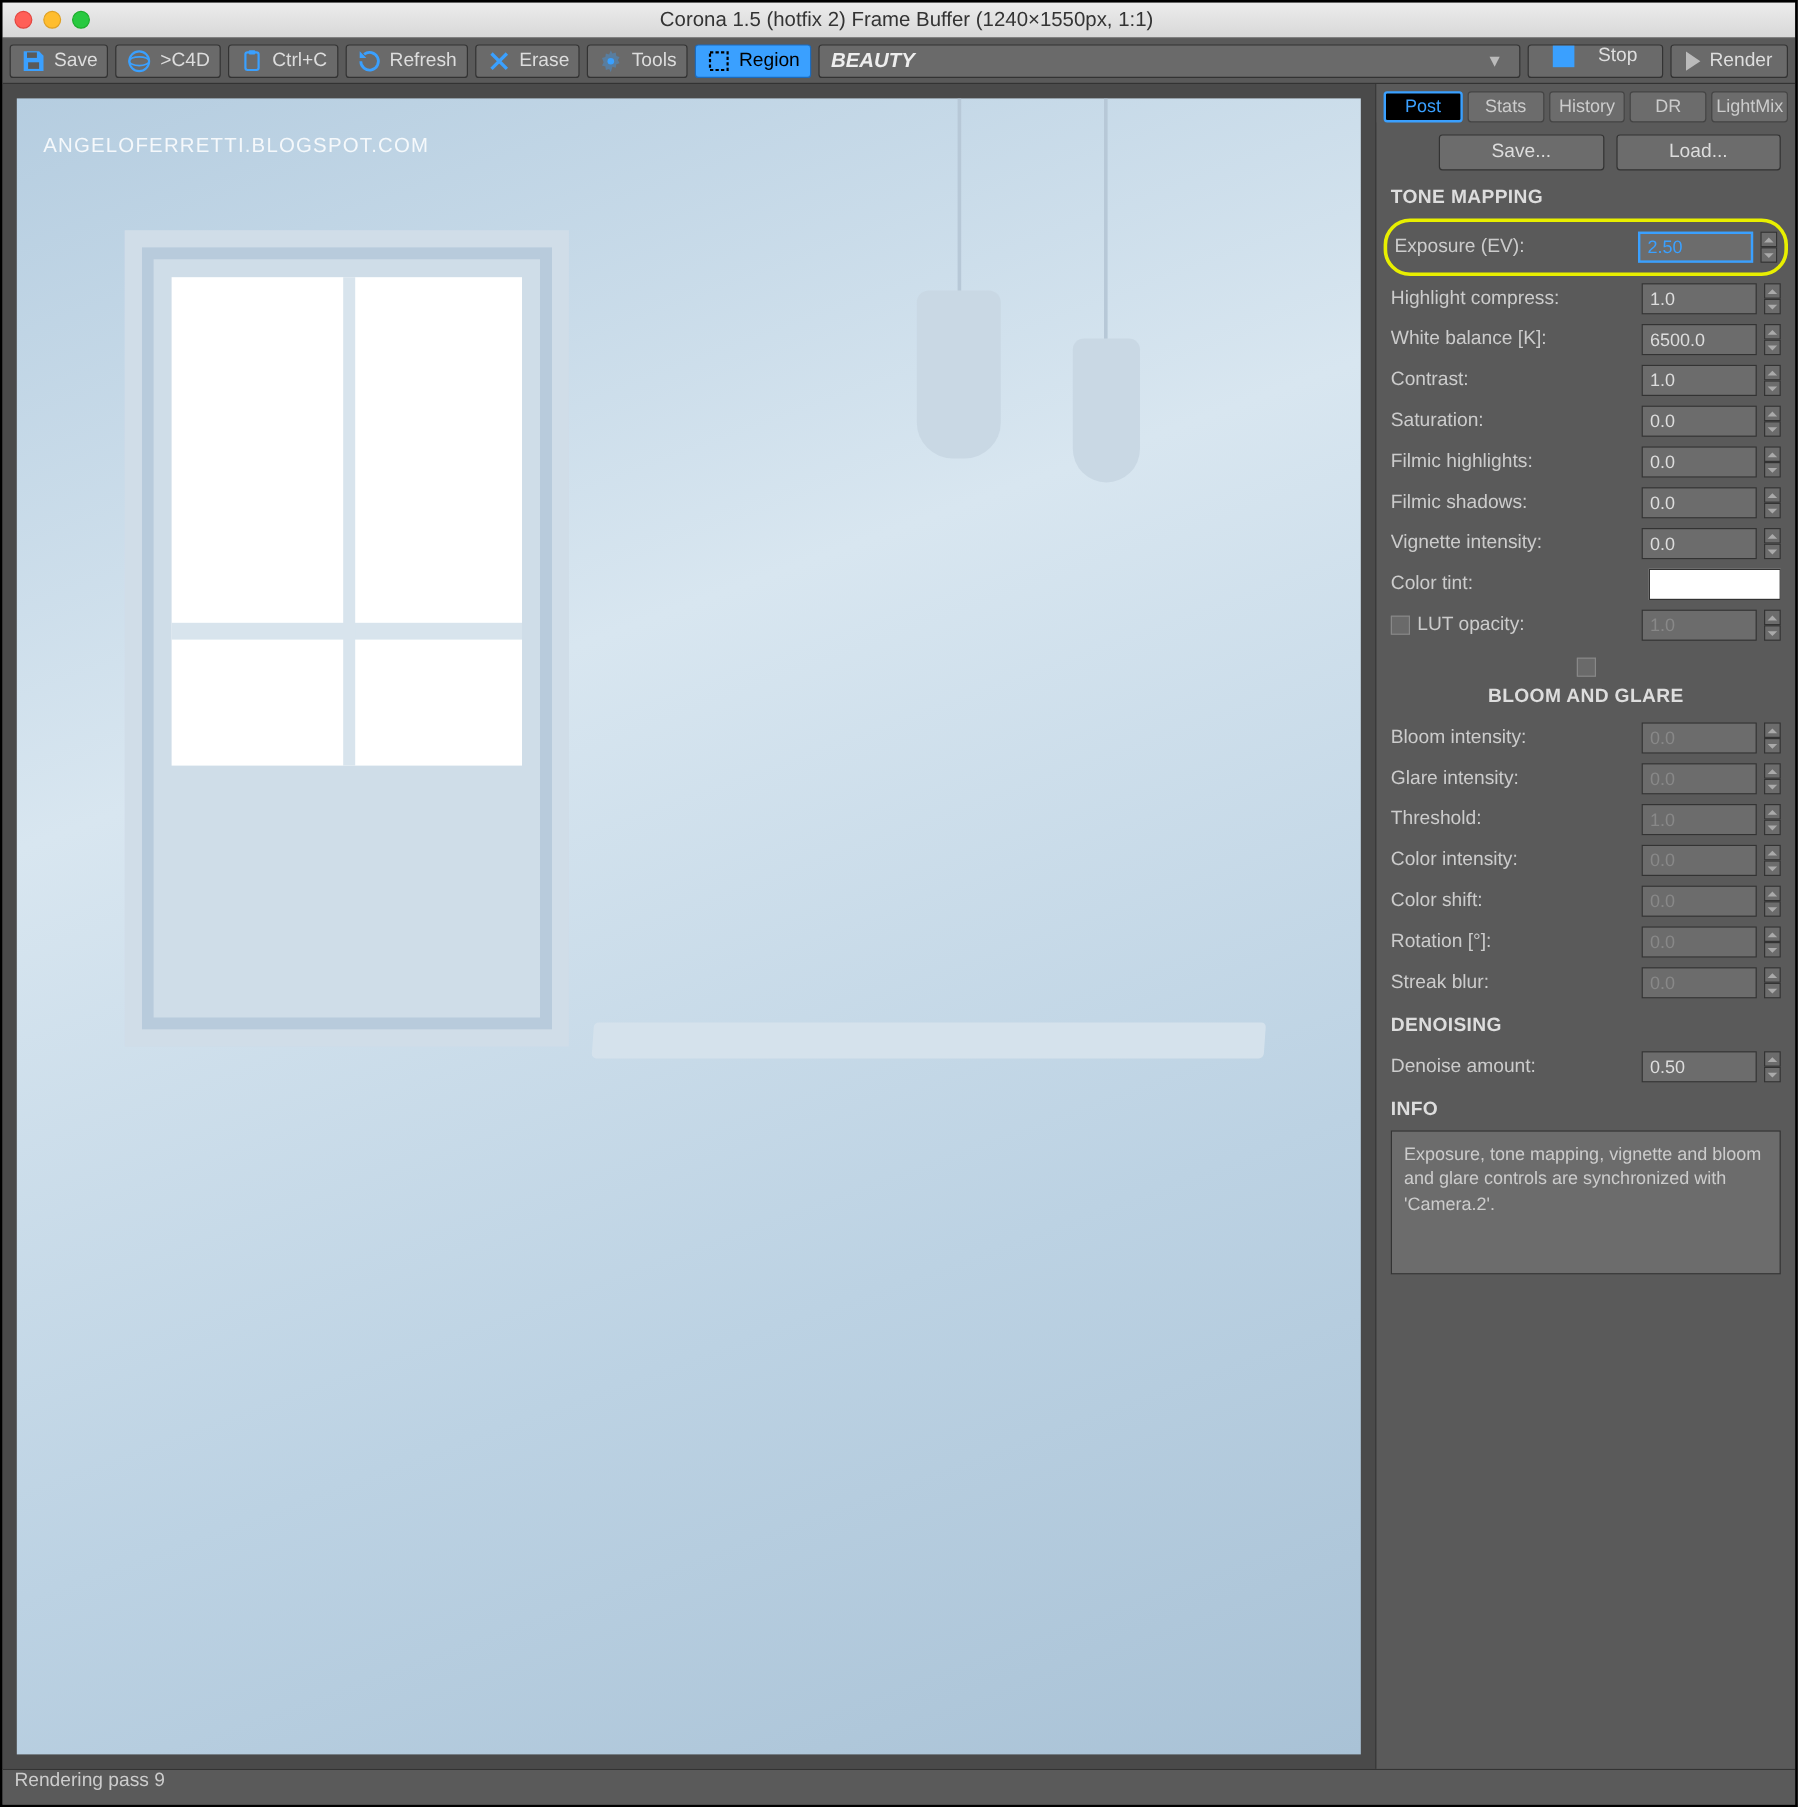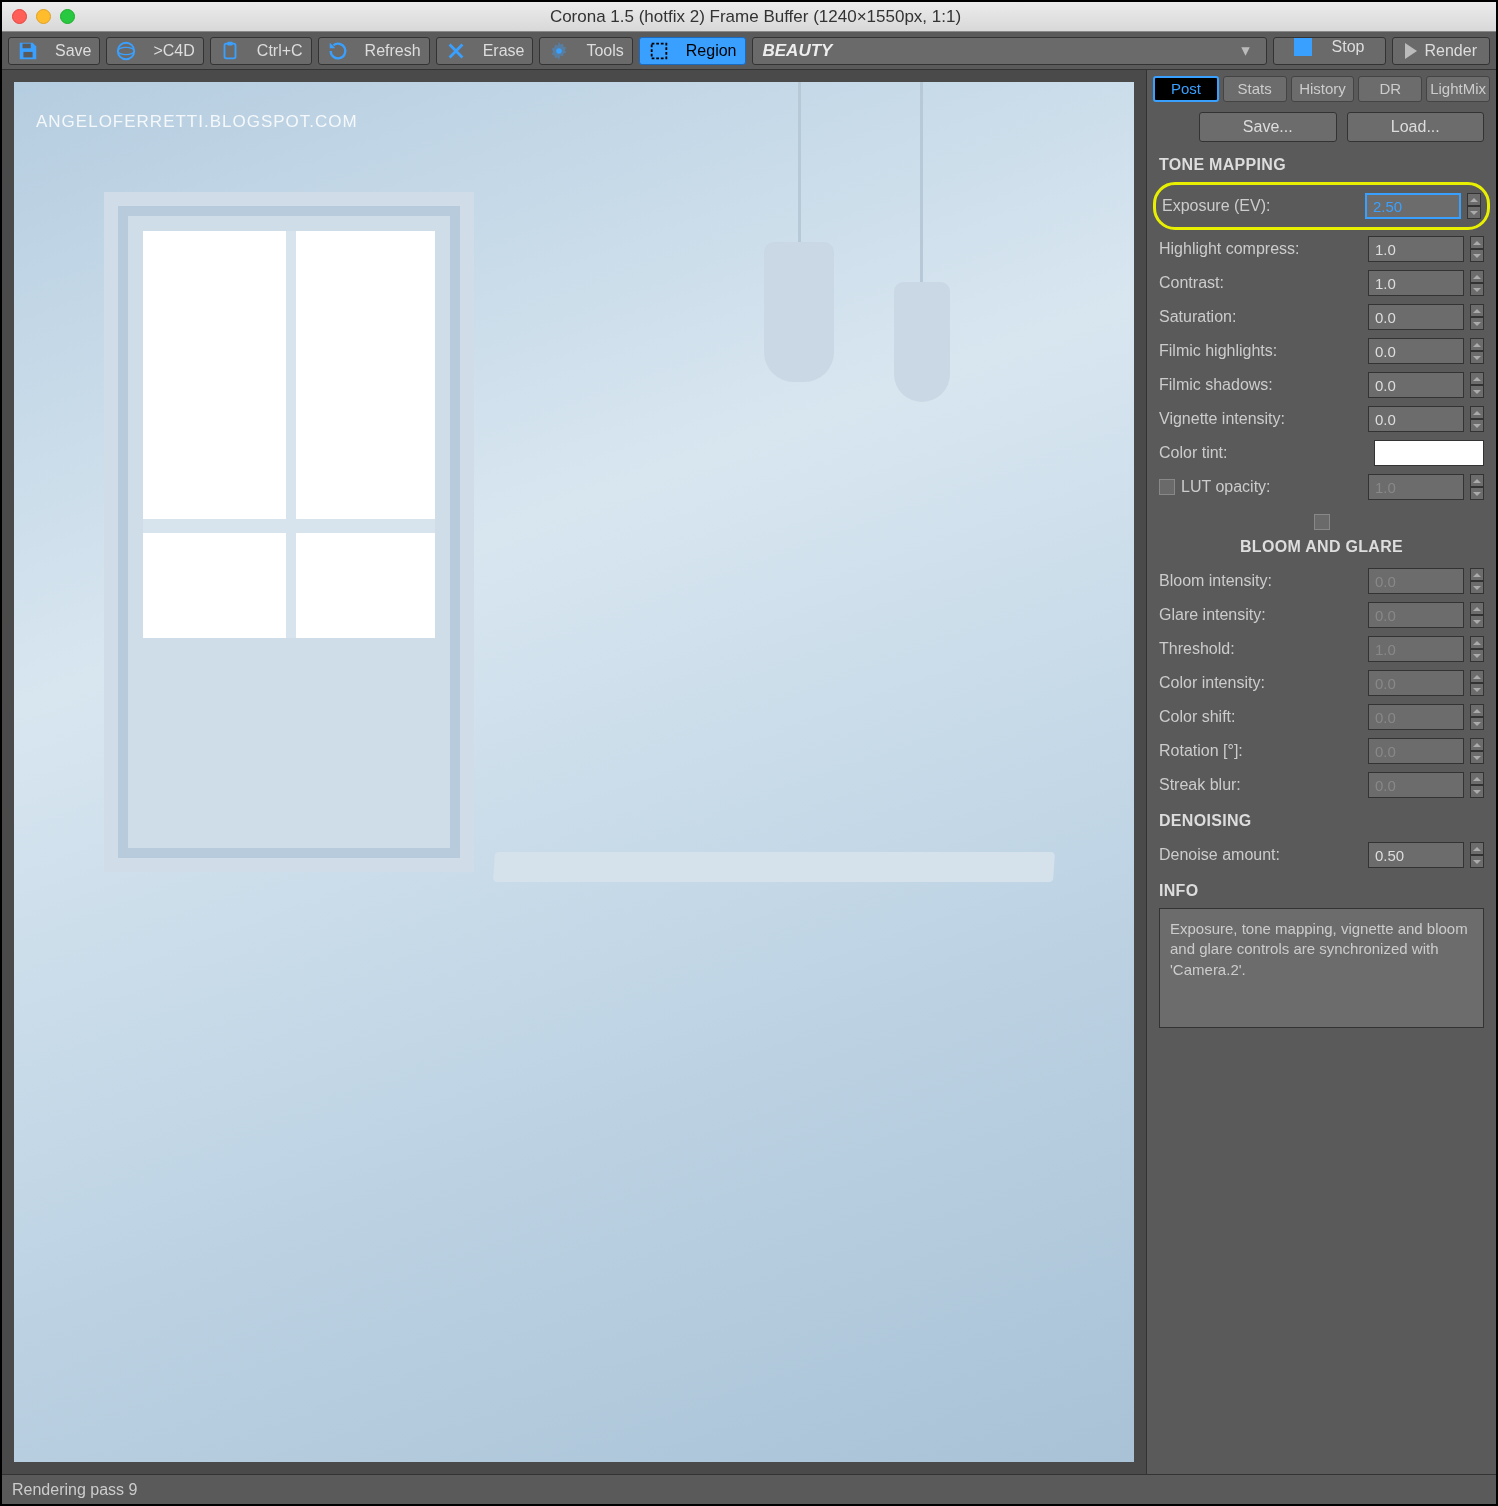--- a/index.html
+++ b/index.html
@@ -9,21 +9,21 @@
 .titlebar { height: 30px; background: linear-gradient(#ececec, #d8d8d8); display: flex; align-items: center; padding: 0 10px; border-bottom: 1px solid #888; }
 .traffic { display: flex; gap: 9px; }
 .traffic span { width: 15px; height: 15px; border-radius: 50%; display: block; }
 .tl-close { background: #ff5f57; border: 1px solid #e24640; }
 .tl-min { background: #ffbd2e; border: 1px solid #dfa023; }
 .tl-max { background: #28c940; border: 1px solid #1dad2b; }
 .title { flex: 1; text-align: center; font-size: 17px; color: #333; margin-left: -50px; }
 
 
 .toolbar { height: 38px; background: #5a5a5a; display: flex; align-items: center; padding: 0 6px; gap: 6px; border-bottom: 1px solid #333; }
-.tbtn { display: flex; align-items: center; height: 28px; background: #6a6a6a; border: 1px solid #333; border-radius: 3px; padding: 0 8px; color: #ddd; font-size: 16px; cursor: pointer; gap: 16px; }
+.tbtn { display: flex; align-items: center; height: 28px; background: #6a6a6a; border: 1px solid #333; border-radius: 3px; padding: 0 8px; color: #ddd; font-size: 16px; cursor: pointer; gap: 6px; }
 .tbtn.active { background: #3aa0ff; color: #000; border-color: #1a6bbf; }
 .tbtn .ico { width: 22px; height: 22px; display: flex; align-items: center; justify-content: center; }
 .tbtn .ico svg { width: 22px; height: 22px; }
 .beauty-sel { flex: 1; display: flex; align-items: center; height: 28px; background: #6a6a6a; border: 1px solid #333; border-radius: 3px; padding: 0 10px; color: #eee; font-style: italic; font-weight: bold; font-size: 17px; justify-content: space-between; }
 .beauty-sel .dd { width: 20px; text-align: center; font-style: normal; font-weight: normal; color: #bbb; }
 .stopbox { display: flex; align-items: flex-start; height: 28px; background: #6a6a6a; border: 1px solid #333; border-radius: 3px; padding: 0 20px; color: #ddd; font-size: 16px; gap: 20px; }
 .stopbox .sq { width: 18px; height: 18px; background: #3aa0ff; }
 .renderbtn { display: flex; align-items: center; height: 28px; background: #6a6a6a; border: 1px solid #333; border-radius: 3px; padding: 0 12px; color: #ddd; font-size: 16px; gap: 8px; }
 .renderbtn .tri { width: 0; height: 0; border-left: 12px solid #bbb; border-top: 8px solid transparent; border-bottom: 8px solid transparent; }
 
@@ -53,21 +53,21 @@
 .spin div { flex: 1; background: #6c6c6c; border: 1px solid #333; display: flex; align-items: center; justify-content: center; }
 .spin div::after { content: ""; width: 0; height: 0; border-left: 4px solid transparent; border-right: 4px solid transparent; }
 .spin .up::after { border-bottom: 4px solid #aaa; }
 .spin .dn::after { border-top: 4px solid #aaa; }
 .colorbox { width: 110px; height: 26px; background: #fff; border: 1px solid #333; }
 .hl-ring { border: 3px solid #e8ef00; border-radius: 22px; padding: 4px 6px; margin: 2px -6px; }
 .hl-ring .numbox { border: 2px solid #3aa0ff; color: #3aa0ff; }
 .info-box { background: #6c6c6c; border: 1px solid #333; padding: 10px; color: #ccc; font-size: 15px; line-height: 1.35; margin-top: 6px; height: 120px; }
 
 
-.statusbar { height: 30px; background: #5a5a5a; color: #ccc; font-size: 16px; display: flex; align-items: center; padding: 0 10px; border-top: 1px solid #333; }
+.statusbar { height: 30px; background: #5a5a5a; color: #ccc; font-size: 16px; display: flex; align-items: flex-start; padding: 0 10px; border-top: 1px solid #333; }
 
 
 .window-frame { position:absolute; left:90px; top:110px; width:370px; height:680px; background:#cfdde8; border:14px solid #d0dde8; box-shadow: inset 0 0 0 10px #b8cbdc; }
 .window-pane { position:absolute; left:25px; top:25px; right:25px; bottom:220px; background:#fff; }
 .window-bar-h { position:absolute; left:25px; right:25px; top:48%; height:14px; background:#d8e4ed; }
 .window-bar-v { position:absolute; top:25px; bottom:220px; left:49%; width:10px; background:#d8e4ed; }
 .table-top { position:absolute; left:480px; top:770px; width:560px; height:30px; background:#d5e2ec; transform: skewX(-4deg); border-radius:4px; }
 .lamp { position:absolute; width:70px; background:#c9d8e4; border-radius: 10px 10px 30px 30px; }
 .lamp1 { left:750px; top:160px; height:140px; }
 .lamp2 { left:880px; top:200px; height:120px; width:56px; }
@@ -211,20 +211,28 @@
 
       <div class="prow">
           <div class="lbl">Highlight compress:</div>
           <div class="numbox">1.0</div>
           <div class="spin">
             <div class="up"></div>
             <div class="dn"></div>
           </div>
         </div>
       <div class="prow">
+          <div class="lbl">White balance [K]:</div>
+          <div class="numbox">6500.0</div>
+          <div class="spin">
+            <div class="up"></div>
+            <div class="dn"></div>
+          </div>
+        </div>
+      <div class="prow">
           <div class="lbl">Contrast:</div>
           <div class="numbox">1.0</div>
           <div class="spin">
             <div class="up"></div>
             <div class="dn"></div>
           </div>
         </div>
       <div class="prow">
           <div class="lbl">Saturation:</div>
           <div class="numbox">0.0</div>

